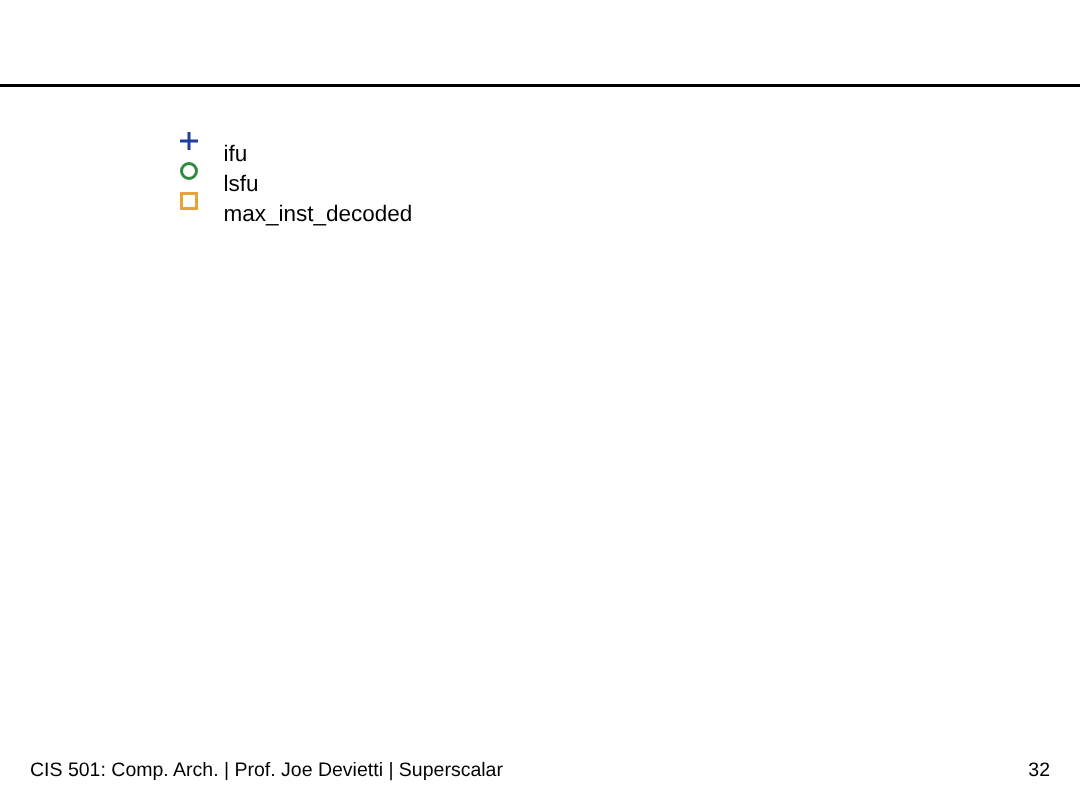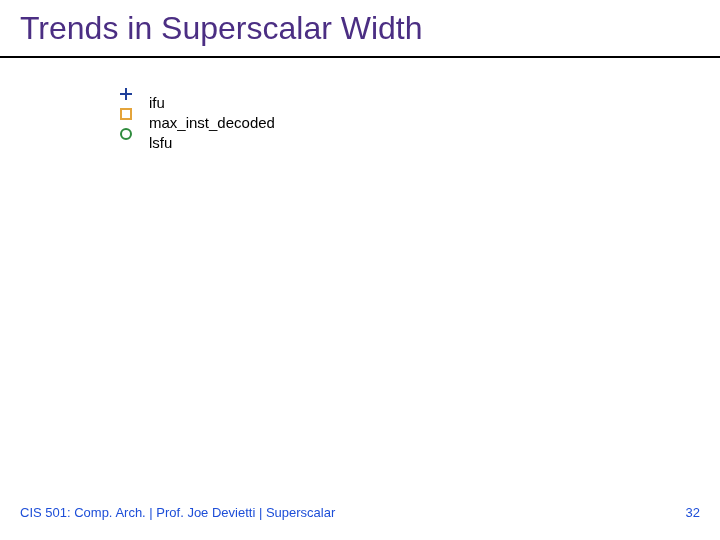--- a/index.html
+++ b/index.html
@@ -62,61 +62,60 @@
   }
   .footer {
     position: absolute;
     bottom: 20px;
     left: 20px;
     right: 20px;
     display: flex;
     justify-content: space-between;
     align-items: center;
     font-size: 13px;
-    color: #1d4ed8;
+    color: #000000;
     font-family: Verdana, Arial, sans-serif;
   }
 </style>
 </head>
 <body>
 
 <div class="slide">
 
-  <div class="title">Trends in Superscalar Width</div>
 
   <div class="rule"></div>
 
   <div class="legend">
 
     <div class="legend-row">
       <span class="legend-mark">
         <svg width="14" height="14" viewBox="0 0 14 14">
           <line x1="7" y1="1" x2="7" y2="13" stroke-width="2" stroke="#1f3f9a"></line>
           <line x1="1" y1="7" x2="13" y2="7" stroke-width="2" stroke="#1f3f9a"></line>
         </svg>
       </span>
       <span class="legend-label">ifu</span>
     </div>
 
     <div class="legend-row">
       <span class="legend-mark">
         <svg width="14" height="14" viewBox="0 0 14 14">
-          <rect x="2" y="2" width="10" height="10" fill="none" stroke-width="2" stroke="#e4a43b"></rect>
+          <circle cx="7" cy="7" r="5" fill="none" stroke-width="2" stroke="#2e8b3d"></circle>
         </svg>
       </span>
-      <span class="legend-label">max_inst_decoded</span>
+      <span class="legend-label">lsfu</span>
     </div>
 
     <div class="legend-row">
       <span class="legend-mark">
         <svg width="14" height="14" viewBox="0 0 14 14">
-          <circle cx="7" cy="7" r="5" fill="none" stroke-width="2" stroke="#2e8b3d"></circle>
+          <rect x="2" y="2" width="10" height="10" fill="none" stroke-width="2" stroke="#e4a43b"></rect>
         </svg>
       </span>
-      <span class="legend-label">lsfu</span>
+      <span class="legend-label">max_inst_decoded</span>
     </div>
 
   </div>
 
   <div class="footer">
     <span>CIS 501: Comp. Arch.  |  Prof. Joe Devietti  |  Superscalar</span>
     <span>32</span>
   </div>
 
 </div>

